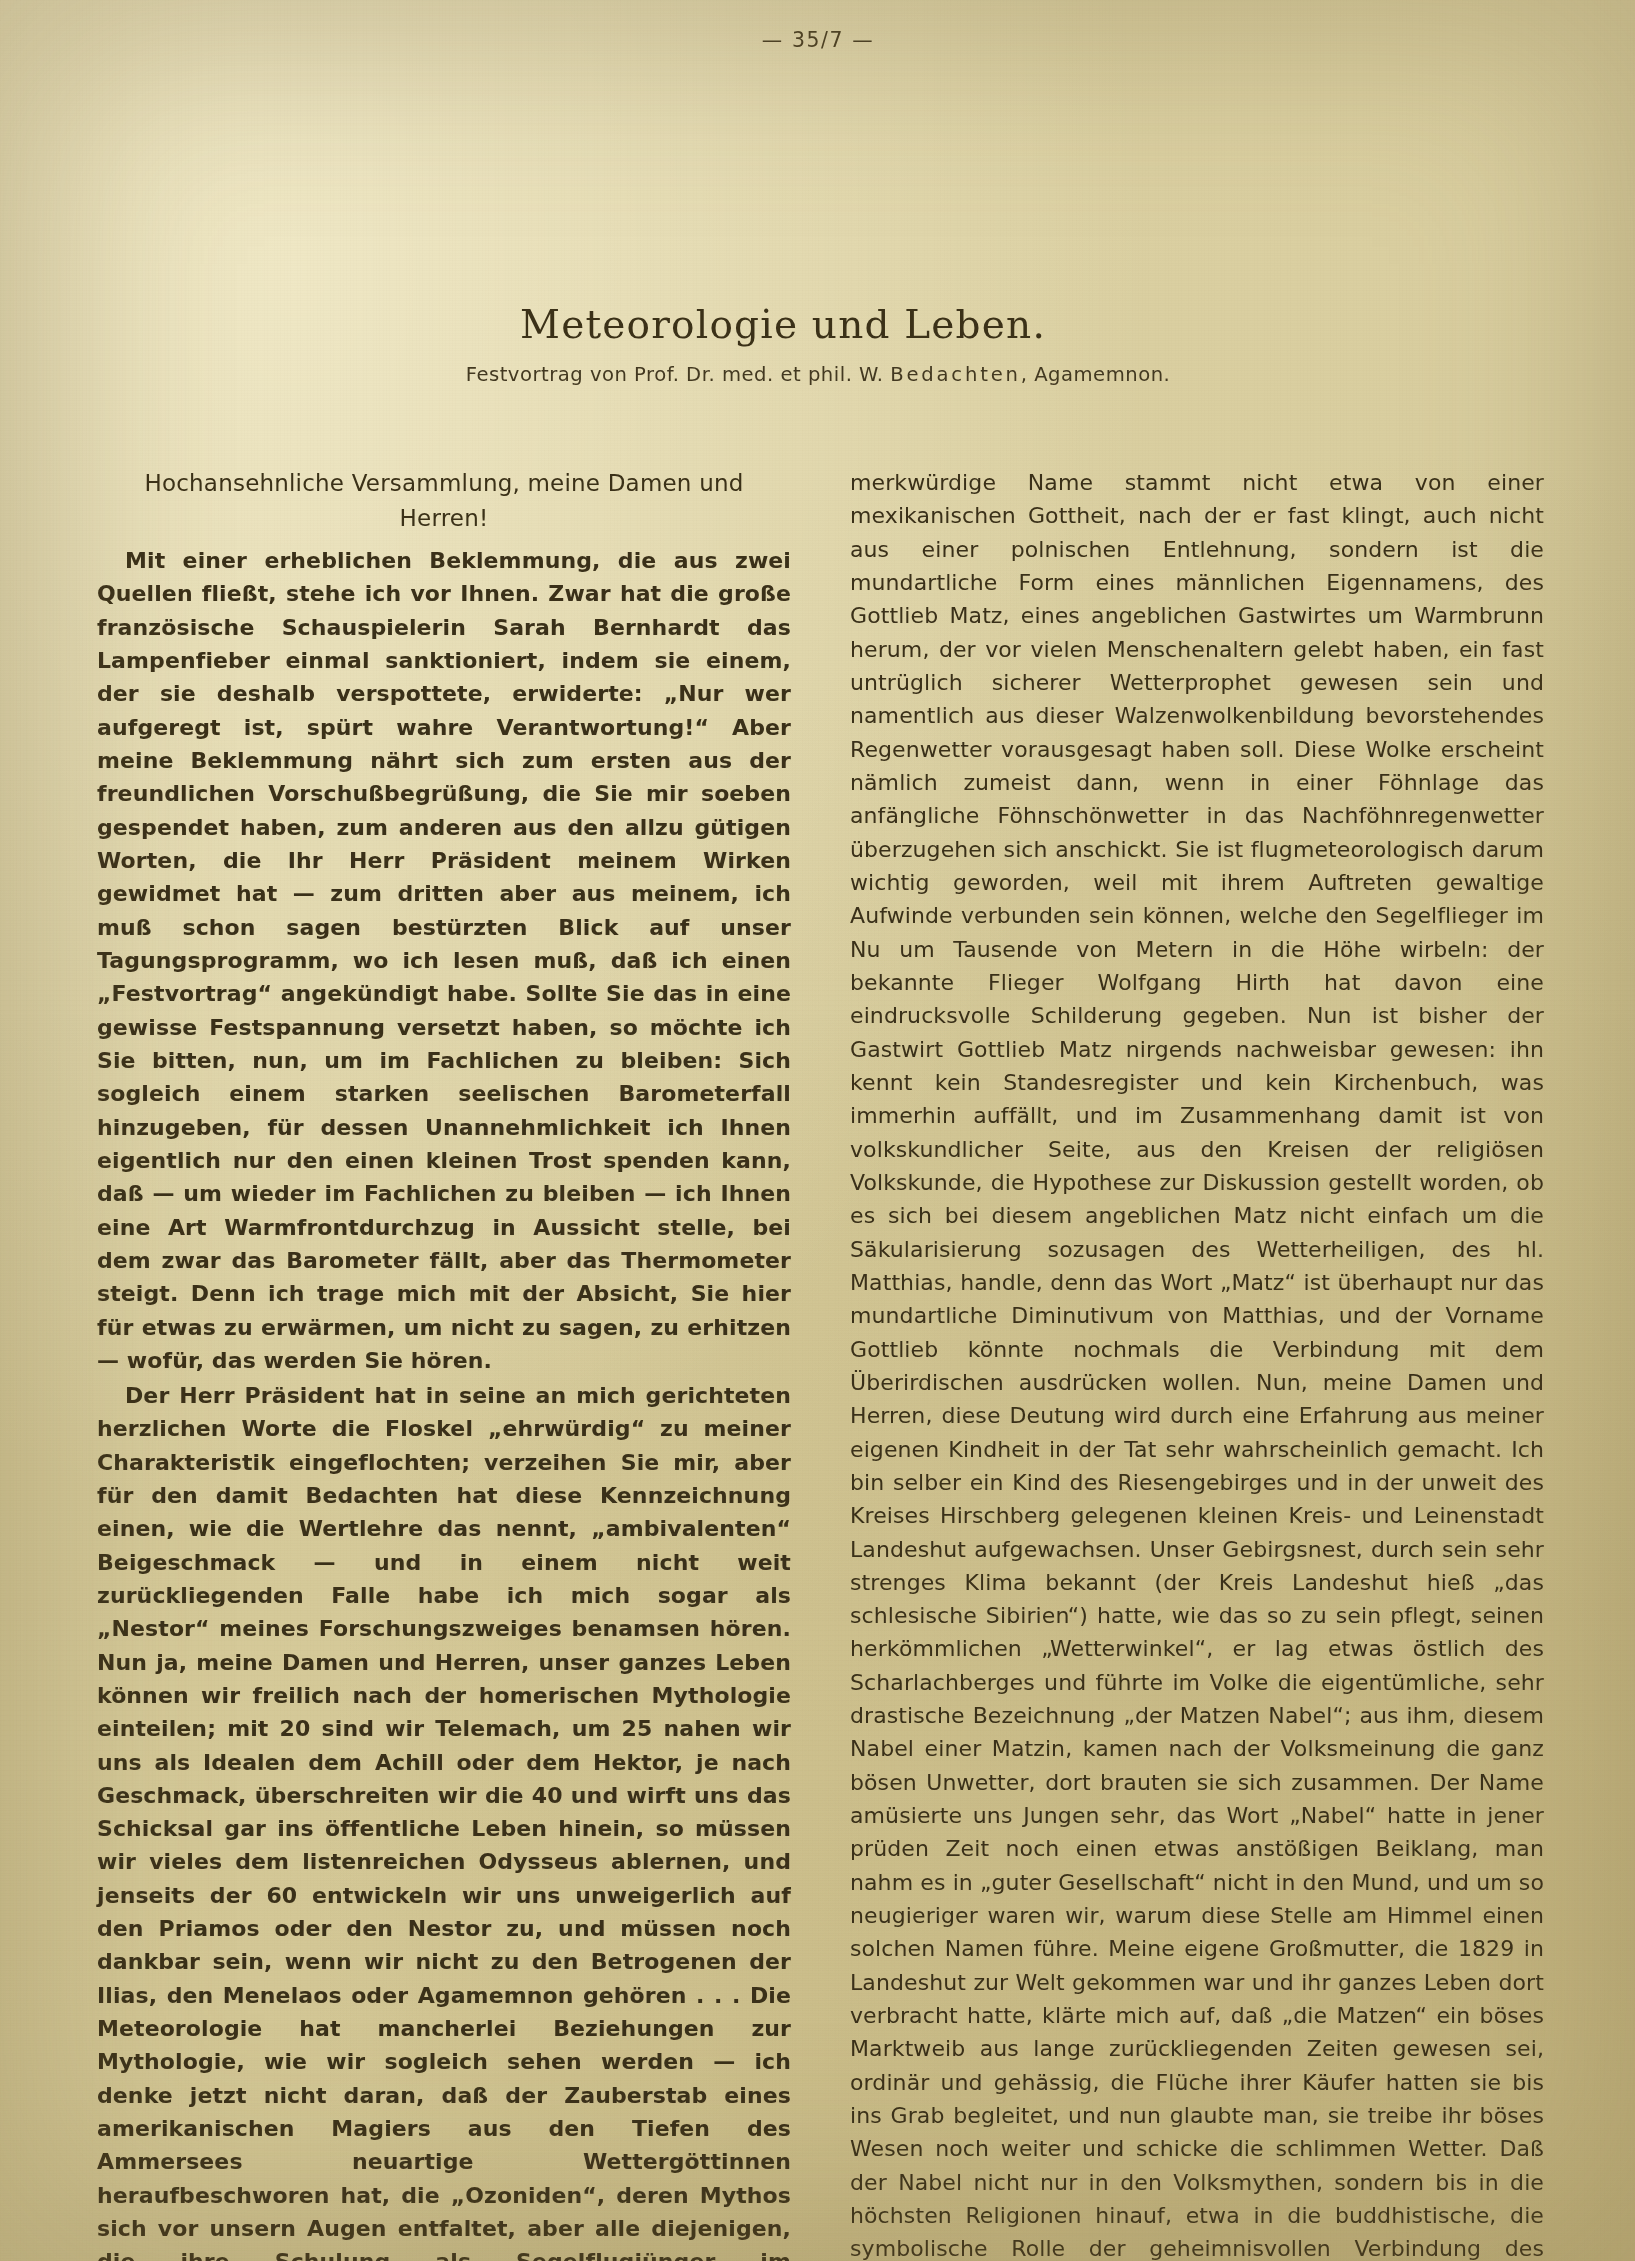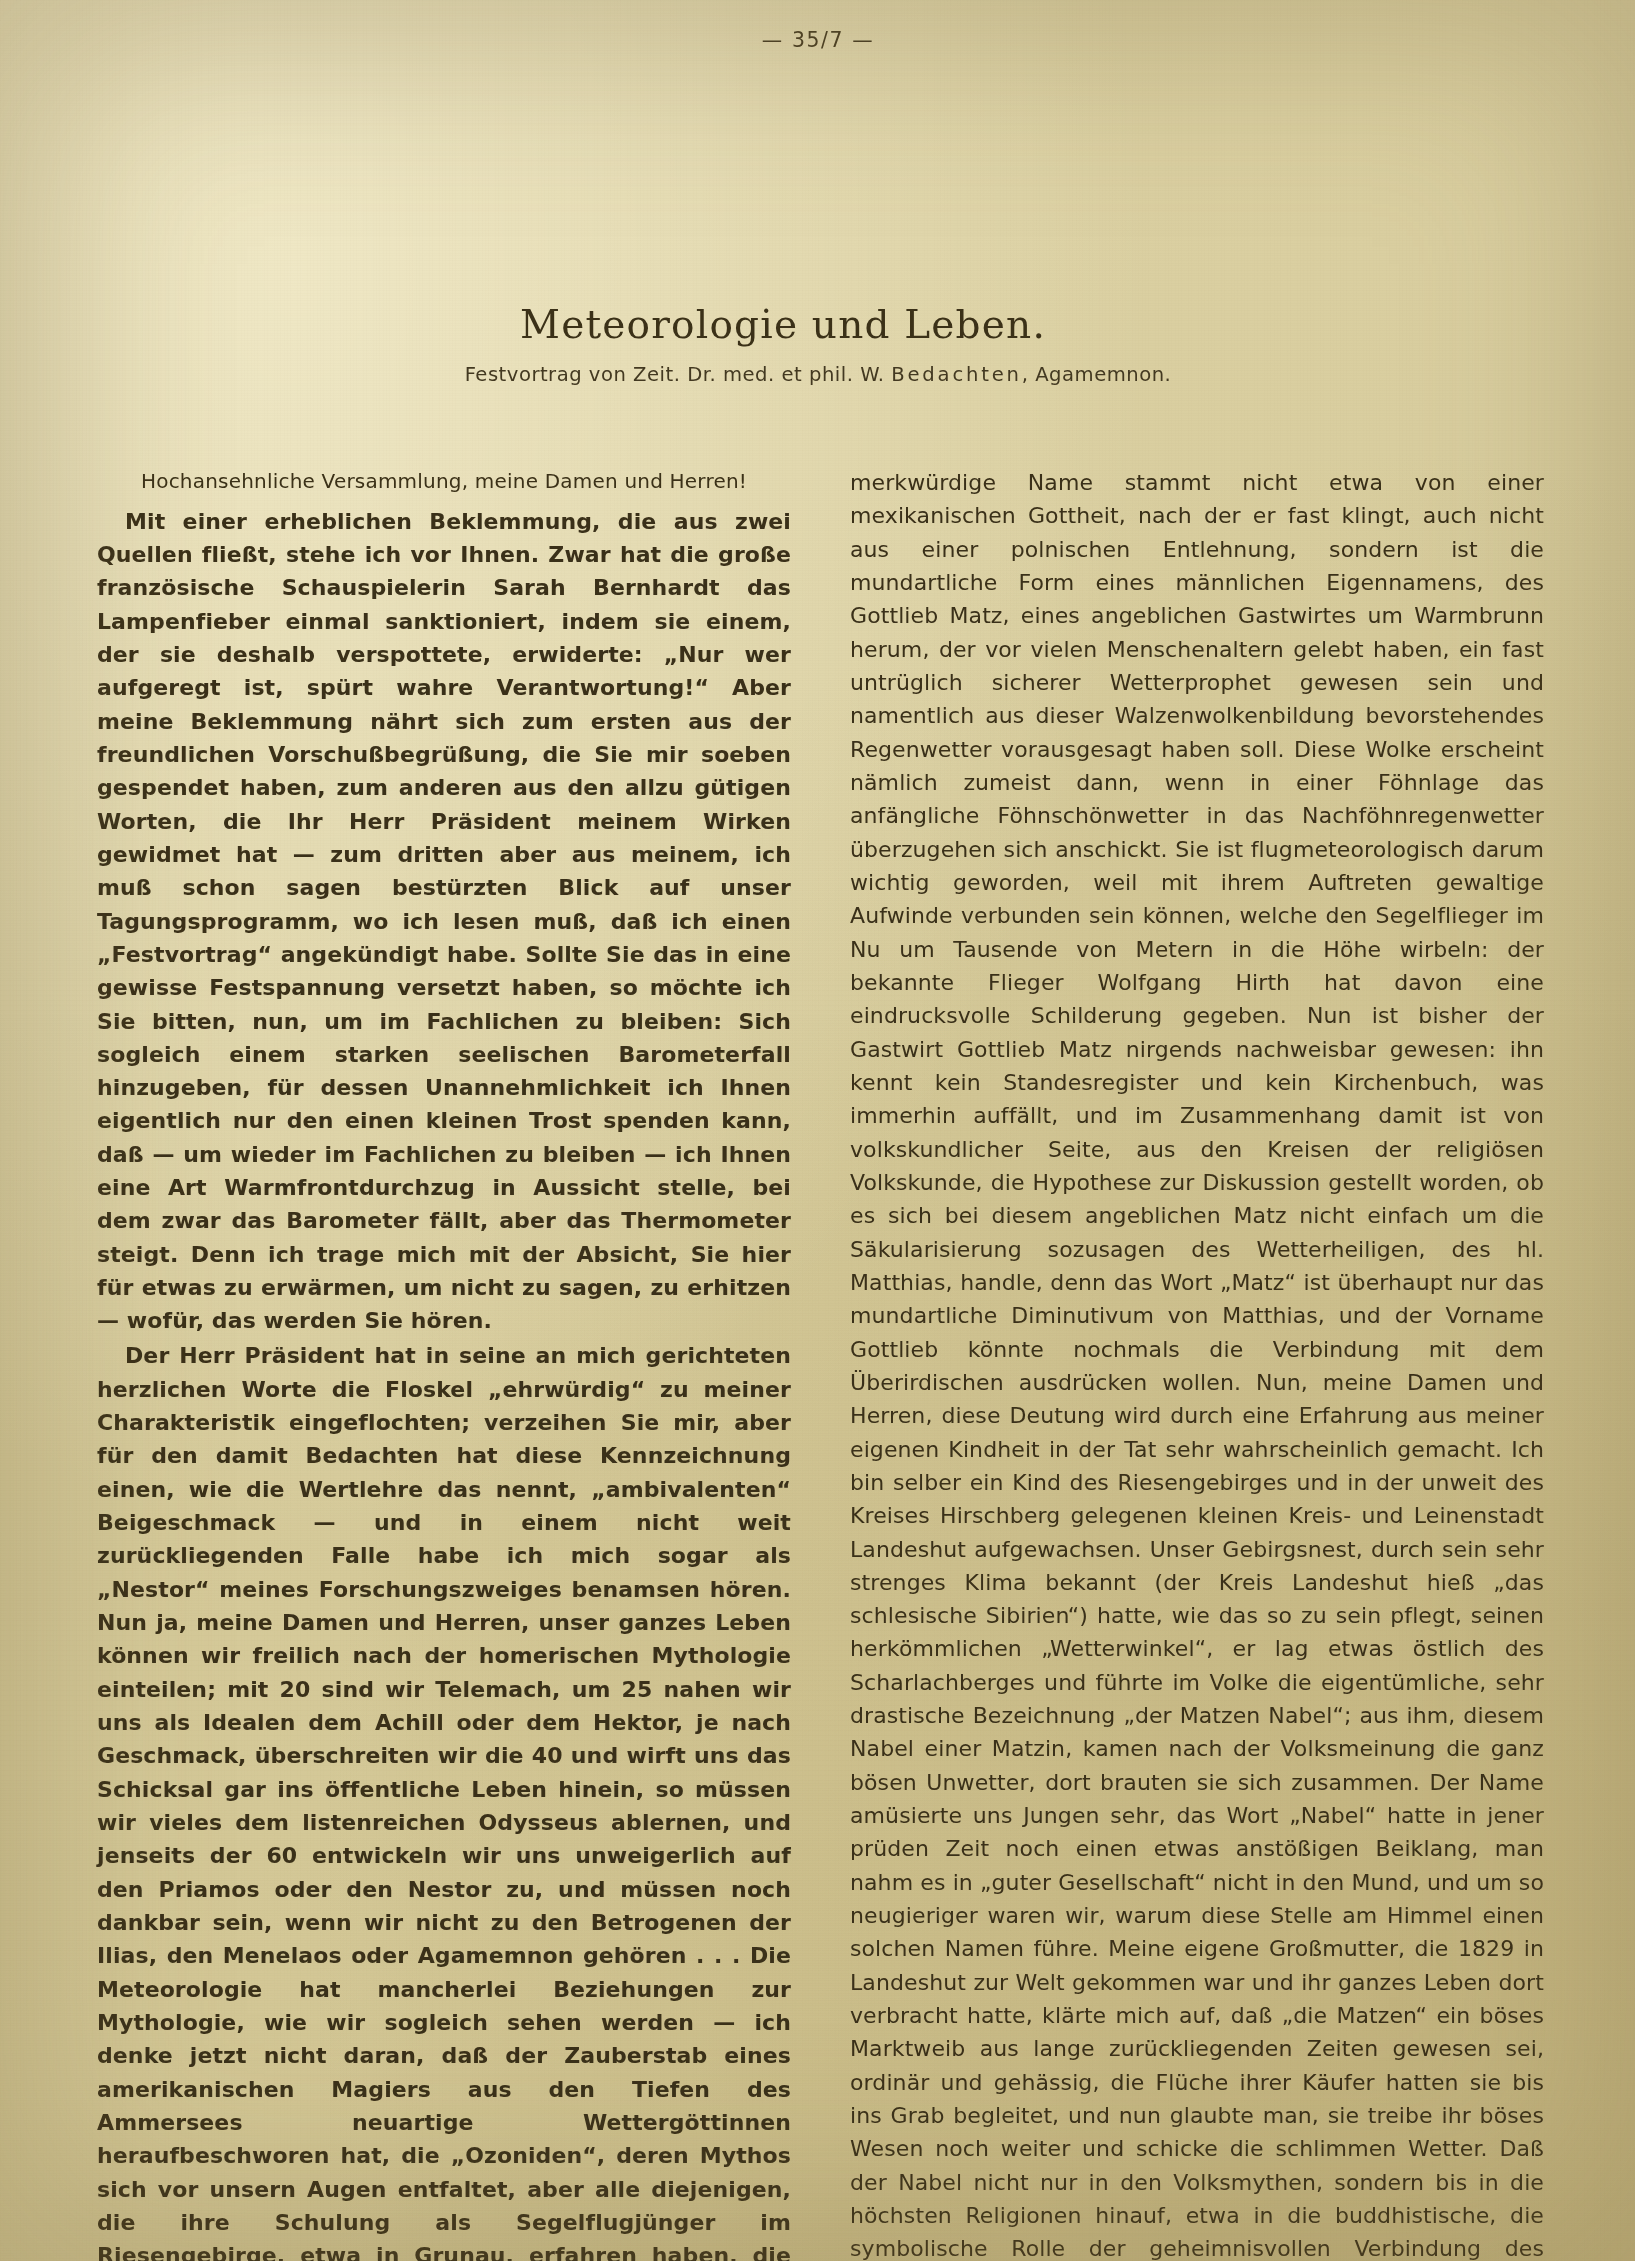--- a/index.html
+++ b/index.html
@@ -88,21 +88,21 @@
     width: 1448px;
     display: flex;
     gap: 59px;
   }
   .col {
     width: 694px;
   }
 
   .lede {
     text-align: center;
-    font-size: 20px;
+    font-size: 23px;
     line-height: 1.52;
     letter-spacing: 0.2px;
     margin-bottom: 8.2px;
     color: #3b3118;
   }
 
   p.body {
     margin: 0 0 1.6px 0;
     font-size: 22px;
     line-height: 1.515;
@@ -127,21 +127,21 @@
 <body>
 
 <div class="page">
   <div class="grain"></div>
 
   <div class="folio">— 35/7 —</div>
 
   <h1 class="title">Meteorologie und Leben.</h1>
 
   <div class="subtitle">
-    <span>Festvortrag von Zeit. Dr. med. et phil. W. </span><span class="sp">Bedachten</span><span>, Agamemnon.</span>
+    <span>Festvortrag von Prof. Dr. med. et phil. W. </span><span class="sp">Bedachten</span><span>, Agamemnon.</span>
   </div>
 
   <div class="columns">
 
     <div class="col">
       <div class="lede">Hochansehnliche Versammlung, meine Damen und Herren!</div>
       <p class="body indent">Mit einer erheblichen Beklemmung, die aus zwei Quellen fließt, stehe ich vor Ihnen. Zwar hat die große französische Schauspielerin Sarah Bernhardt das Lampenfieber einmal sanktioniert, indem sie einem, der sie deshalb verspottete, erwiderte: „Nur wer aufgeregt ist, spürt wahre Verantwortung!“ Aber meine Beklemmung nährt sich zum ersten aus der freundlichen Vorschußbegrüßung, die Sie mir soeben gespendet haben, zum anderen aus den allzu gütigen Worten, die Ihr Herr Präsident meinem Wirken gewidmet hat — zum dritten aber aus meinem, ich muß schon sagen bestürzten Blick auf unser Tagungsprogramm, wo ich lesen muß, daß ich einen „Festvortrag“ angekündigt habe. Sollte Sie das in eine gewisse Festspannung versetzt haben, so möchte ich Sie bitten, nun, um im Fachlichen zu bleiben: Sich sogleich einem starken seelischen Barometerfall hinzugeben, für dessen Unannehmlichkeit ich Ihnen eigentlich nur den einen kleinen Trost spenden kann, daß — um wieder im Fachlichen zu bleiben — ich Ihnen eine Art Warmfrontdurchzug in Aussicht stelle, bei dem zwar das Barometer fällt, aber das Thermometer steigt. Denn ich trage mich mit der Absicht, Sie hier für etwas zu erwärmen, um nicht zu sagen, zu erhitzen — wofür, das werden Sie hören.</p>
       <p class="body indent">Der Herr Präsident hat in seine an mich gerichteten herzlichen Worte die Floskel „ehrwürdig“ zu meiner Charakteristik eingeflochten; verzeihen Sie mir, aber für den damit Bedachten hat diese Kennzeichnung einen, wie die Wertlehre das nennt, „ambivalenten“ Beigeschmack — und in einem nicht weit zurückliegenden Falle habe ich mich sogar als „Nestor“ meines Forschungszweiges benamsen hören. Nun ja, meine Damen und Herren, unser ganzes Leben können wir freilich nach der homerischen Mythologie einteilen; mit 20 sind wir Telemach, um 25 nahen wir uns als Idealen dem Achill oder dem Hektor, je nach Geschmack, überschreiten wir die 40 und wirft uns das Schicksal gar ins öffentliche Leben hinein, so müssen wir vieles dem listenreichen Odysseus ablernen, und jenseits der 60 entwickeln wir uns unweigerlich auf den Priamos oder den Nestor zu, und müssen noch dankbar sein, wenn wir nicht zu den Betrogenen der Ilias, den Menelaos oder Agamemnon gehören . . . Die Meteorologie hat mancherlei Beziehungen zur Mythologie, wie wir sogleich sehen werden — ich denke jetzt nicht daran, daß der Zauberstab eines amerikanischen Magiers aus den Tiefen des Ammersees neuartige Wettergöttinnen heraufbeschworen hat, die „Ozoniden“, deren Mythos sich vor unsern Augen entfaltet, aber alle diejenigen, die ihre Schulung als Segelflugjünger im Riesengebirge, etwa in Grunau, erfahren haben, die haben dort die Bekanntschaft einer eigentümlichen Wolkenbildung auf dem Gebirgskamm gemacht, welche den sonderbaren Namen „Der Moazagottl“ trägt (wobei das oa wie ein dunkles offenes a zu sprechen ist): das bedeutet eine mächtige Wolkenwalze, die sich auf dem Riesengebirgskamm hinlagert, und der</p>
     </div>
 

